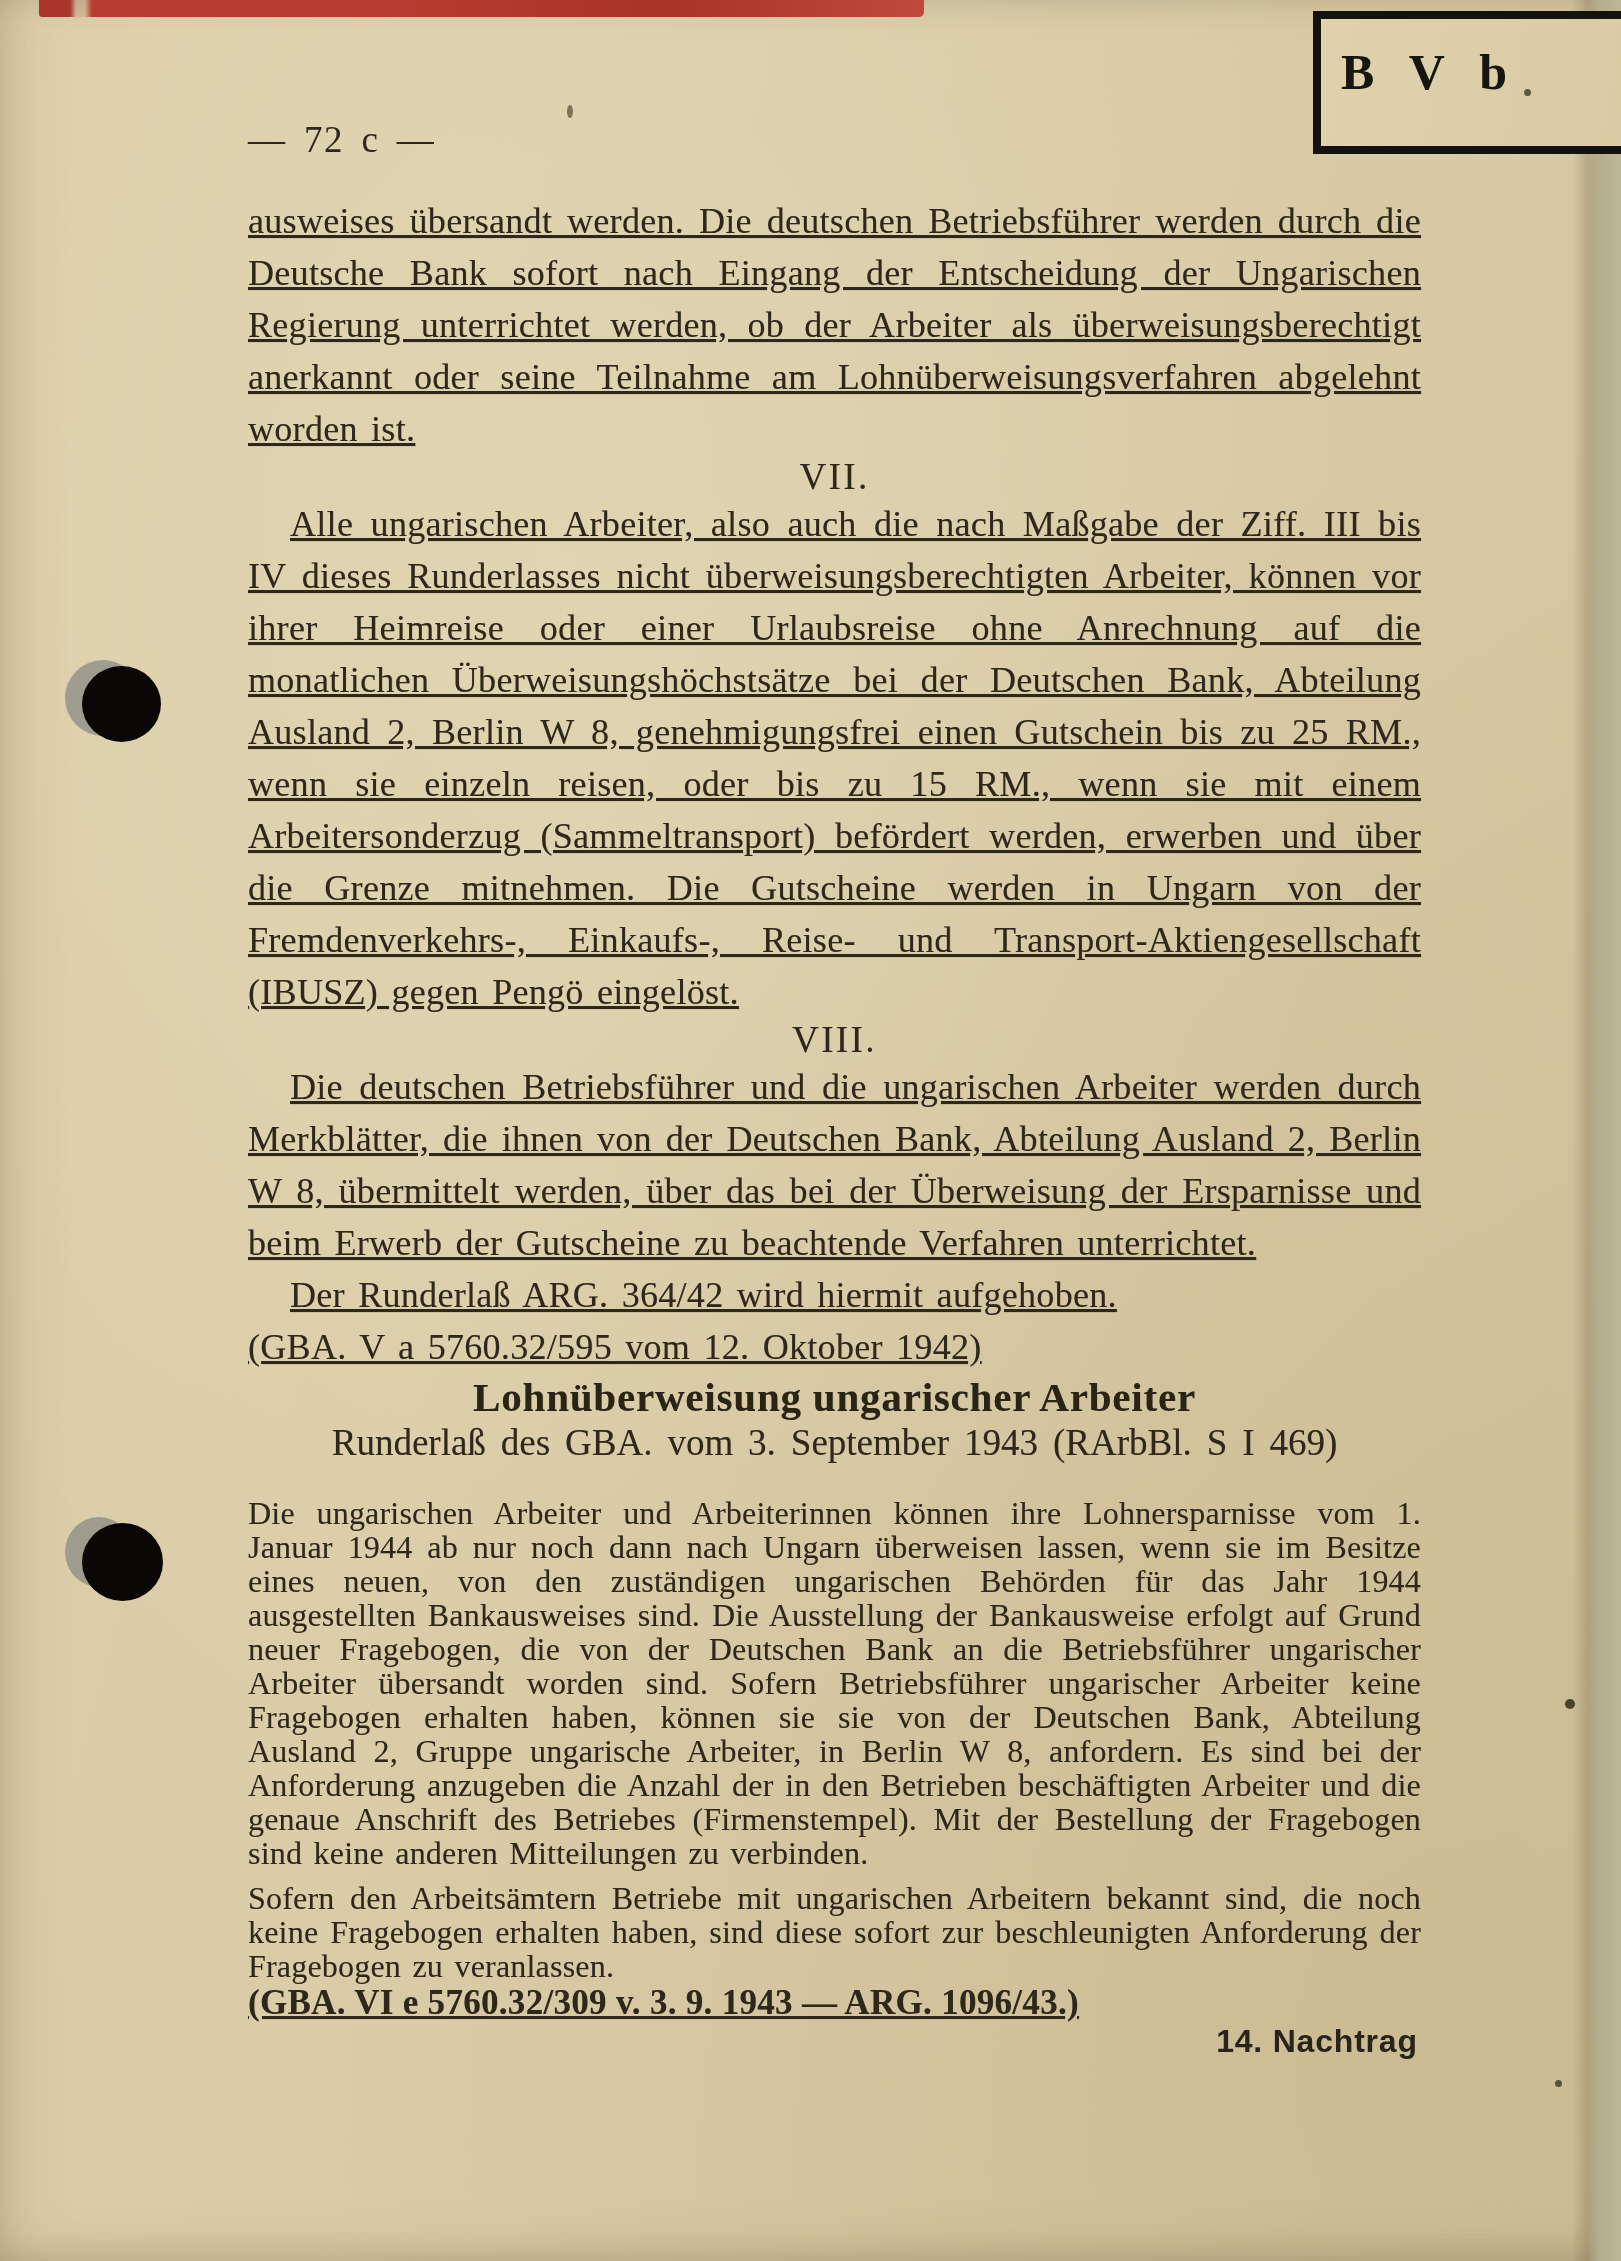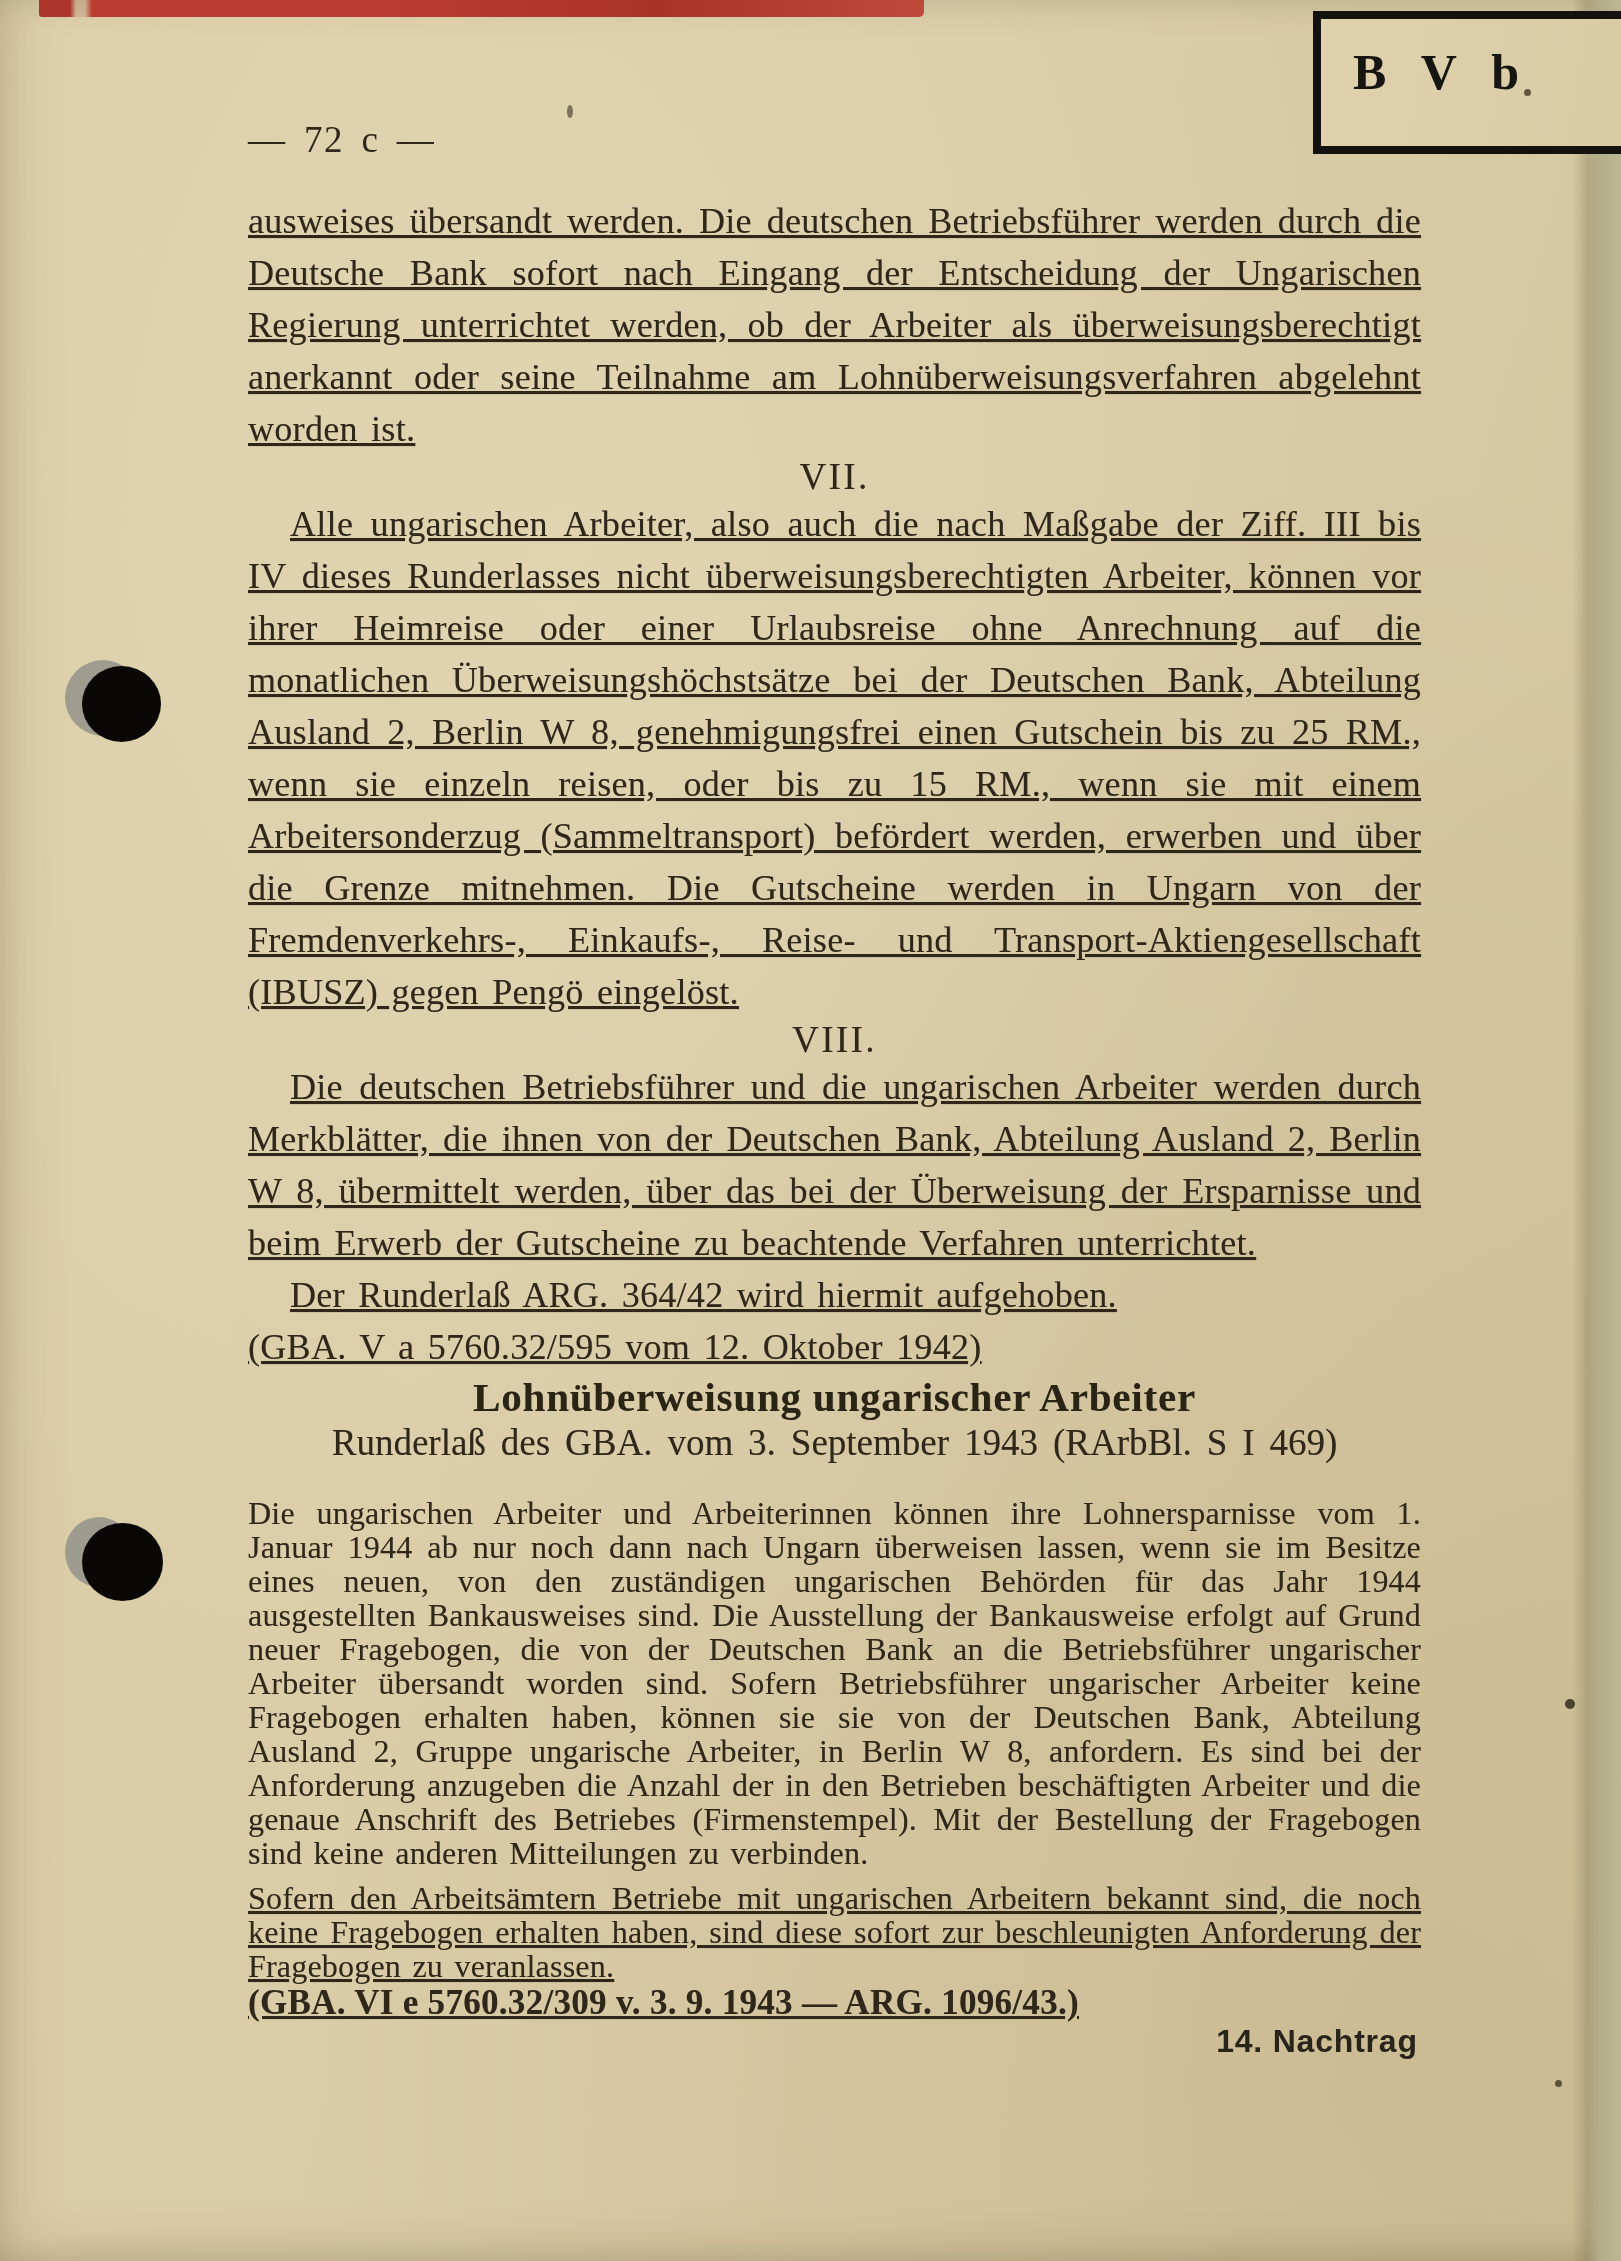--- a/index.html
+++ b/index.html
@@ -26,21 +26,21 @@
     position:absolute;top:0;right:0;width:50px;height:100%;
     background:linear-gradient(90deg,rgba(104,96,64,0) 0%,rgba(104,96,64,.28) 30%,#b5ae8c 55%,#beb795 100%);
   }
   
   .corner-box{
     position:absolute;left:1313px;top:11.4px;width:328px;height:143px;
     box-sizing:border-box;border:8px solid #14120e;border-right:none;
     background:linear-gradient(100deg,#ded1ac,#d9cba4);
   }
   .corner-label{
-    position:absolute;left:32px;top:24px;
+    position:absolute;left:20px;top:24px;
     font-size:50px;font-weight:bold;letter-spacing:5.7px;word-spacing:11.4px;color:#17150f;
   }
   .page-number{
     position:absolute;left:248px;top:118px;width:1173px;
     font-size:37px;letter-spacing:1.6px;word-spacing:6.5px;
   }
   
   .hole{position:absolute;}
   .hole span{display:block;position:absolute;border-radius:50%;}
   .hole .hole-shadow{background:#8f8e88;opacity:.8;}
@@ -78,21 +78,21 @@
   .doc-subtitle{
     text-align:center;font-size:37px;margin-top:32px;word-spacing:5.7px;
     text-shadow:0.3px 0.3px 0.6px rgba(47,40,26,.32);
   }
   .small-text{
     font-size:32px;line-height:34px;text-align:justify;
     letter-spacing:0.2px;word-spacing:3.2px;
     text-shadow:0.2px 0.2px 0.5px rgba(47,40,26,.3);
   }
   .small-text.first{margin-top:32px;}
-  .small-text + .small-text{margin-top:11.4px;text-decoration:underline;}
+  .small-text + .small-text{margin-top:11.4px;}
   .ref-line-2{
     font-size:35px;font-weight:bold;margin-top:19.5px;letter-spacing:0.3px;
     text-shadow:0.2px 0.2px 0.5px rgba(47,40,26,.3);
     text-decoration:underline;
   }
   .supplement{
     margin-top:34px;text-align:right;padding-right:3.2px;
     font-family:"Liberation Sans","DejaVu Sans",sans-serif;
     font-weight:bold;font-size:32px;letter-spacing:0.8px;color:#29241a;
   }

